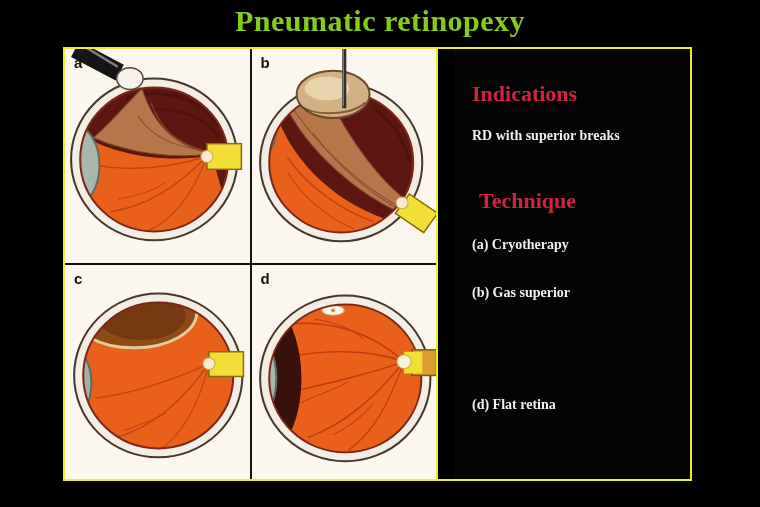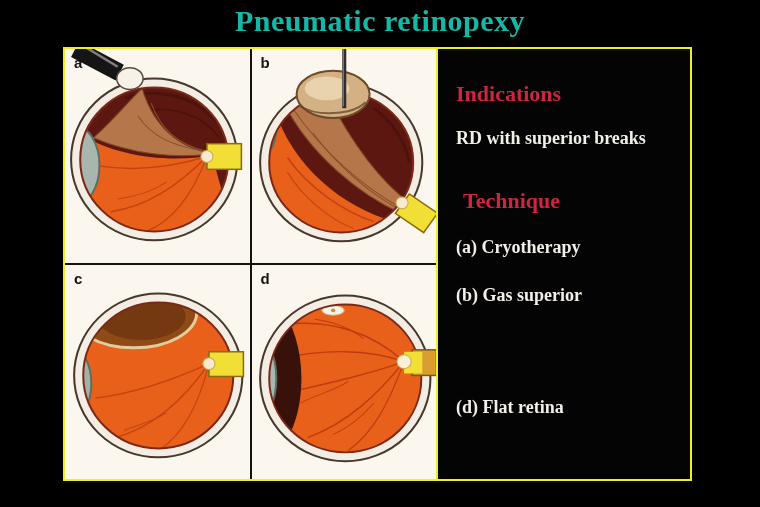--- a/index.html
+++ b/index.html
@@ -1,33 +1,33 @@
 <!DOCTYPE html>
 <html><head>
 <meta charset="utf-8">
 <style>
   html,body{margin:0;padding:0;background:#000;}
   .slide{position:relative;width:760px;height:507px;background:#000;overflow:hidden;
          font-family:"Liberation Serif", serif;}
   .title{position:absolute;top:4px;left:0;width:760px;text-align:center;
-         color:#14b8a6;font-size:30px;font-weight:bold;letter-spacing:.5px;}
+         color:#84cc16;font-size:30px;font-weight:bold;letter-spacing:.5px;}
   .frame{position:absolute;left:63px;top:47px;width:629px;height:434px;
          border:2px solid #eded2e;box-sizing:border-box;display:flex;background:#000;}
   .figure-grid{width:371px;height:100%;display:grid;
                grid-template-columns:1fr 1fr;grid-template-rows:1fr 1fr;
                gap:2px;background:#141210;}
   .panel{position:relative;background:#fcf7ee;overflow:hidden;}
   .panel svg{display:block;width:100%;height:100%;}
   .panel-label{position:absolute;top:5px;left:9px;color:#141414;
                font-family:"Liberation Sans", sans-serif;font-weight:bold;font-size:15px;}
   .v-divider{width:2px;height:100%;background:#eded2e;}
-  .sidebar{position:relative;flex:1;background:#040404;}
+  .sidebar{position:relative;flex:1;background:#040404;margin-left:16px;}
   .sidebar div{position:absolute;white-space:nowrap;font-weight:bold;}
   .head-red{color:#d0243f;font-size:22px;}
-  .body-white{color:#f2efe9;font-size:18px;}
+  .body-white{color:#f2efe9;font-size:14px;}
   .pos-indications{top:32px;left:18px;}
   .pos-rd{top:79px;left:18px;}
   .pos-technique{top:139px;left:25px;}
   .pos-step-a{top:188px;left:18px;text-align:right;}
   .pos-step-b{top:236px;left:18px;}
   .pos-step-c{top:291px;left:18px;}
   .pos-step-d{top:348px;left:18px;}
 </style>
 </head>
 <body>

